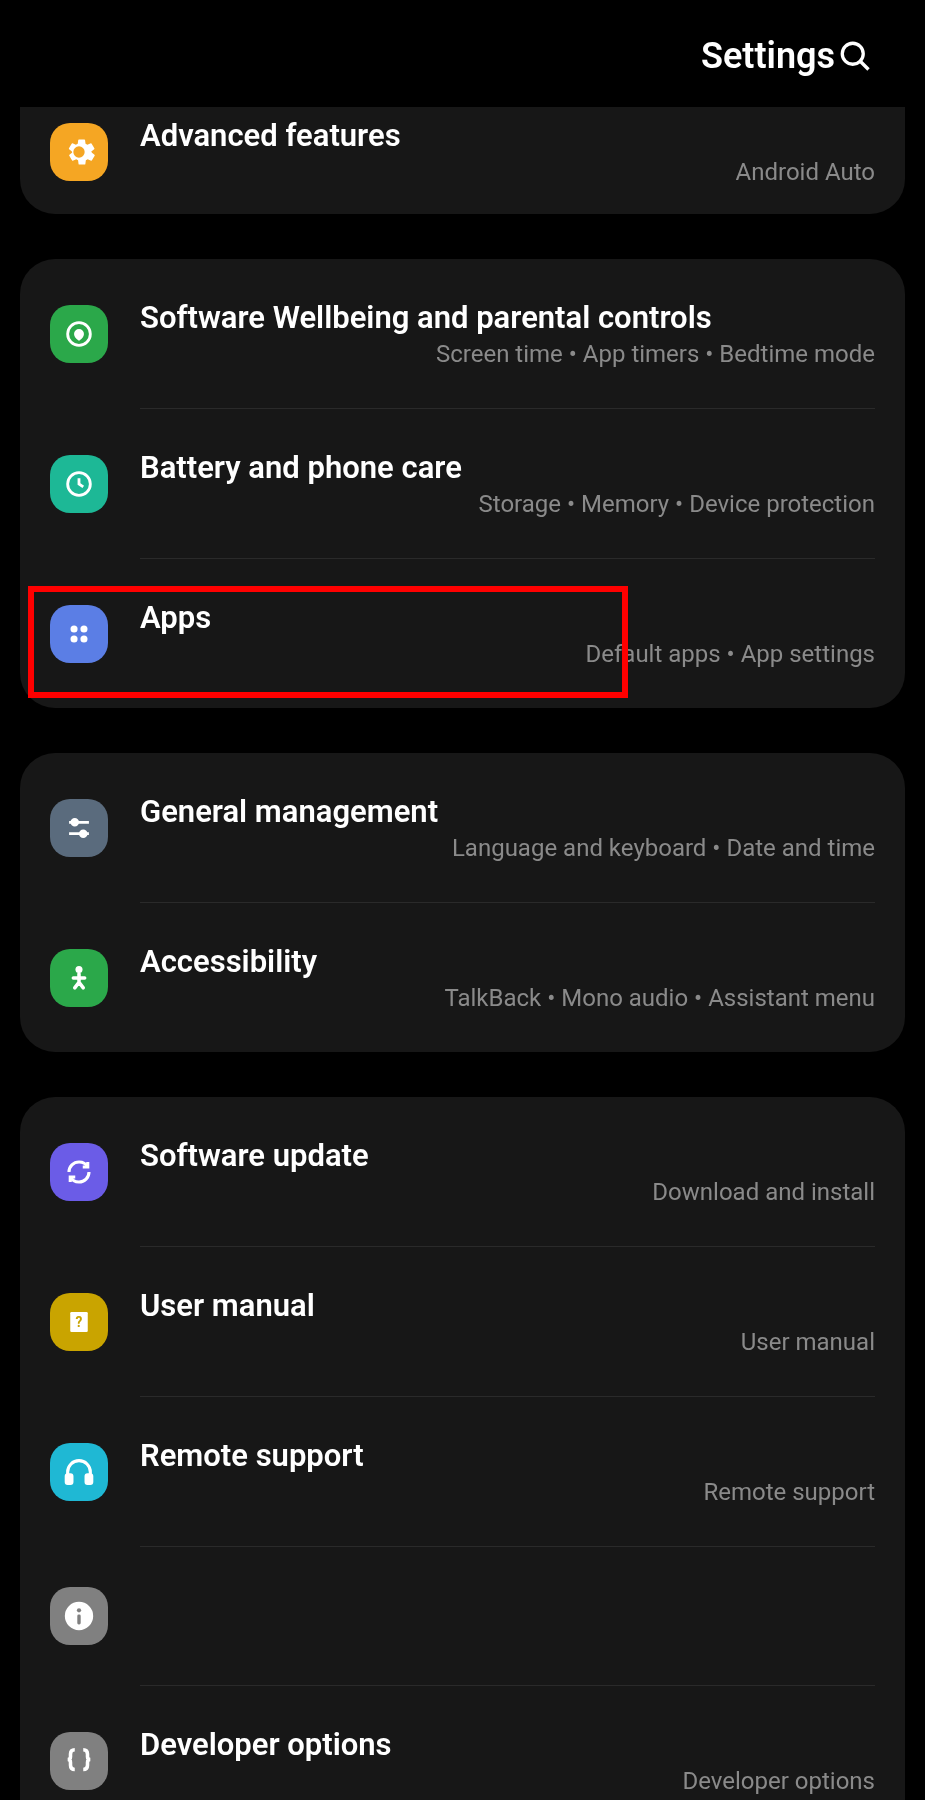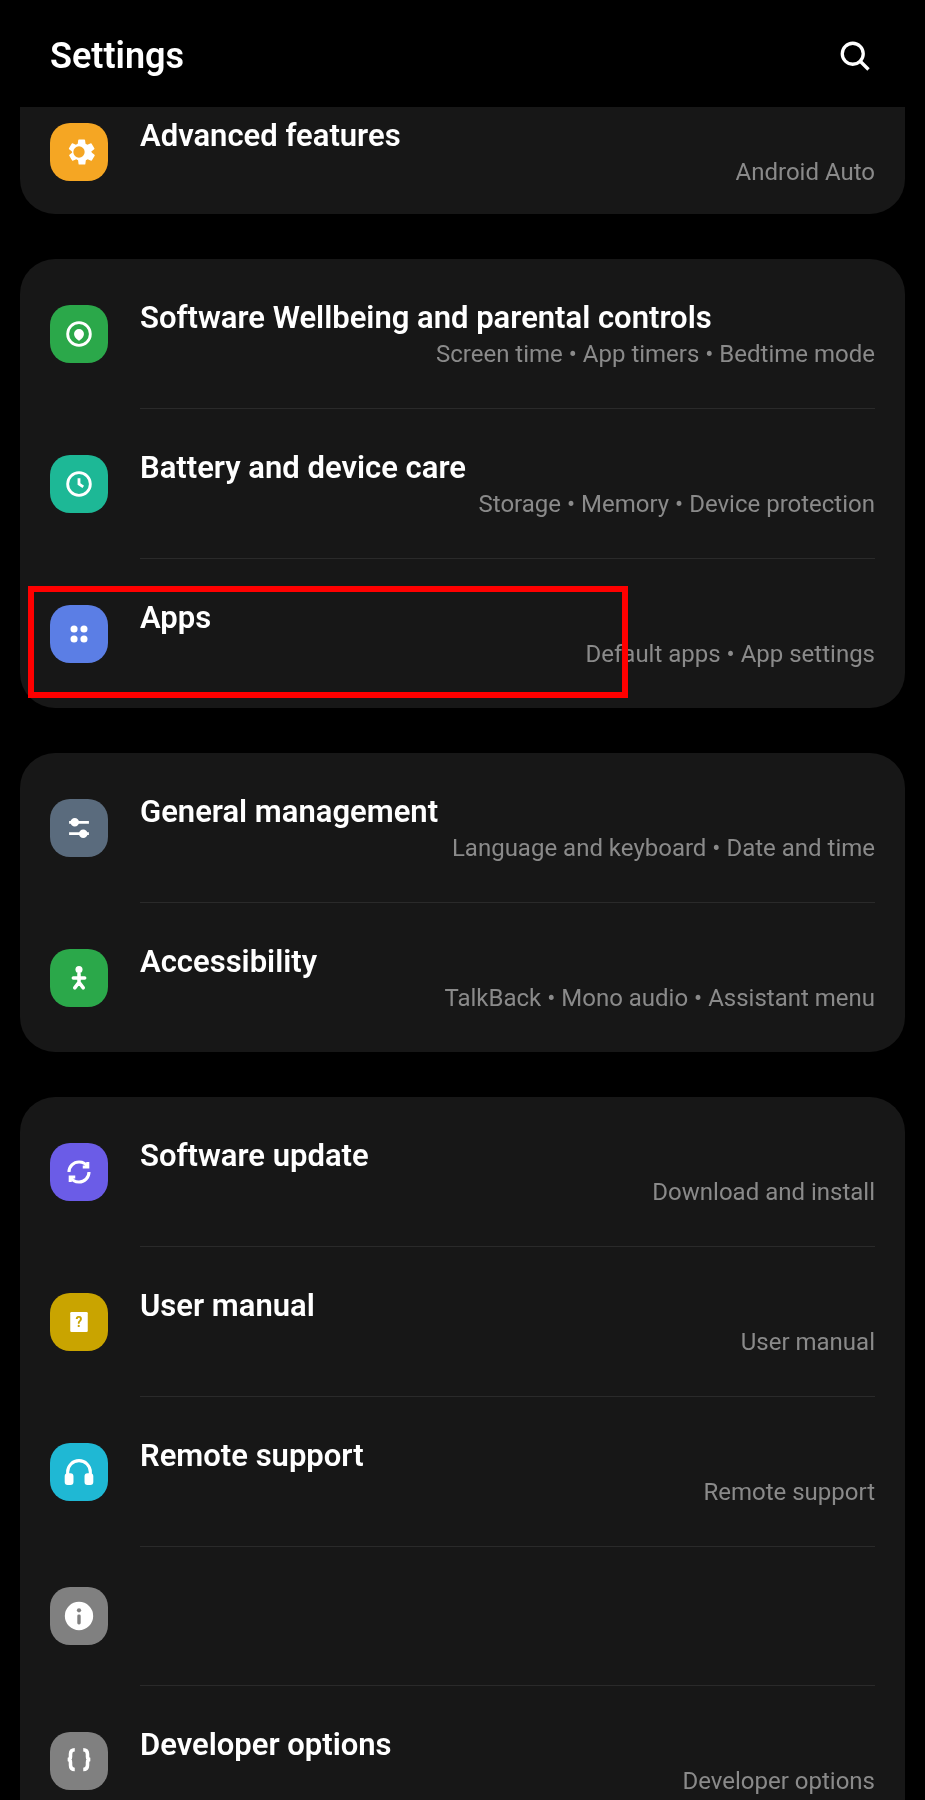--- a/index.html
+++ b/index.html
@@ -7,21 +7,21 @@
       background: #000;
       color: #fff;
       font-family: -apple-system, BlinkMacSystemFont, 'Segoe UI', Roboto, sans-serif;
       width: 925px;
       height: 1800px;
       overflow: hidden;
     }
     .header {
       display: flex;
       align-items: center;
-      justify-content: space-between;
+      justify-content: flex-end;
       padding: 35px 50px 30px 50px;
     }
     .header-title {
       font-size: 36px;
       font-weight: 600;
       color: #fff;
     }
     .search-icon {
       width: 40px;
       height: 40px;
@@ -148,21 +148,21 @@
       </div>
       <div class="divider"></div>
       <div class="item">
         <div class="item-icon bg-teal">
           <svg width="34" height="34" viewBox="0 0 24 24" fill="none" stroke="#fff" stroke-width="2">
             <circle cx="12" cy="12" r="8"></circle>
             <path d="M12 8v4l3 2"></path>
           </svg>
         </div>
         <div class="item-text">
-          <div class="item-title">Battery and device care</div>
+          <div class="item-title">Battery and phone care</div>
           <div class="item-subtitle">Storage  •  Memory  •  Device protection</div>
         </div>
       </div>
       <div class="divider"></div>
       <div class="item">
         <div class="item-icon bg-blue">
           <svg width="34" height="34" viewBox="0 0 24 24" fill="#fff">
             <circle cx="8.5" cy="8.5" r="2.5"></circle>
             <circle cx="15.5" cy="8.5" r="2.5"></circle>
             <circle cx="8.5" cy="15.5" r="2.5"></circle>

